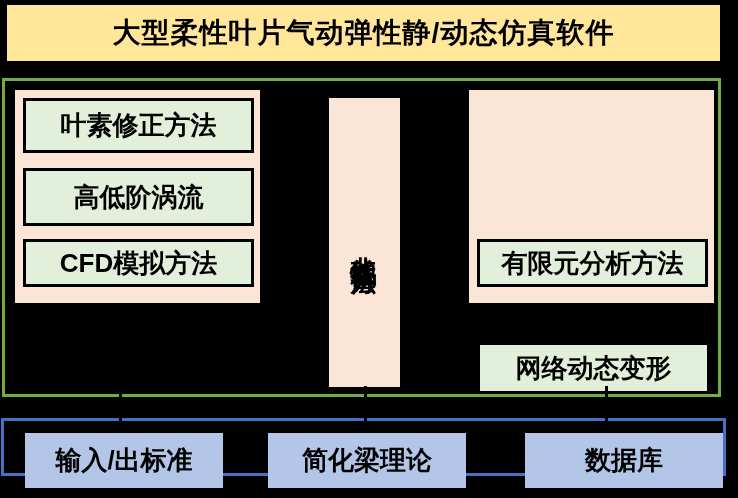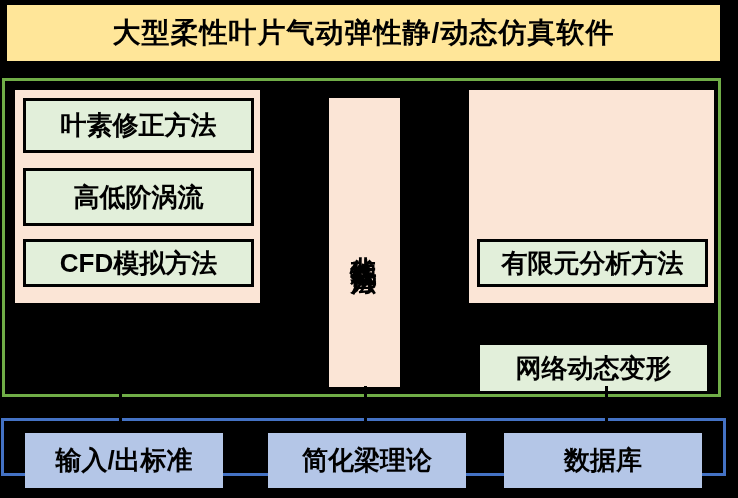--- a/index.html
+++ b/index.html
@@ -80,16 +80,16 @@
 
   <div class="abs cell footer-module footer-right">网络动态变形</div>
 
   <div class="abs connector" style="left:119px;"></div>
   <div class="abs connector" style="left:364px;"></div>
   <div class="abs connector" style="left:605px;"></div>
 
   <div class="abs frame-blue">
     <div class="abs cell basebox" style="left:21px;">输入/出标准</div>
     <div class="abs cell basebox" style="left:264px;">简化梁理论</div>
-    <div class="abs cell basebox" style="left:500px;">数据库</div>
+    <div class="abs cell basebox" style="left:521px;">数据库</div>
   </div>
 
 </div>
 
 </body></html>

